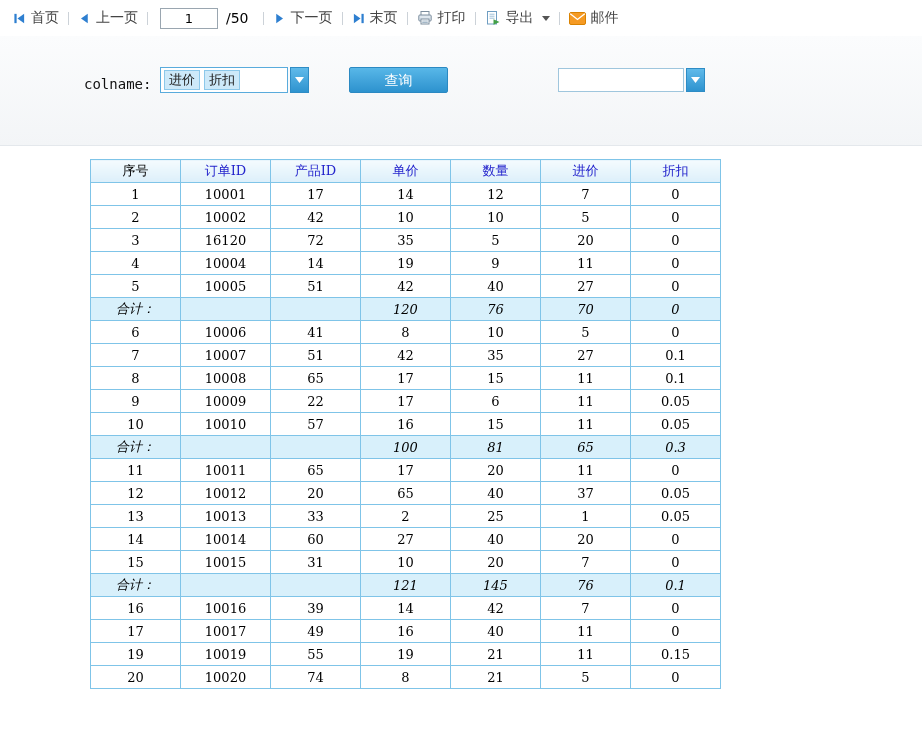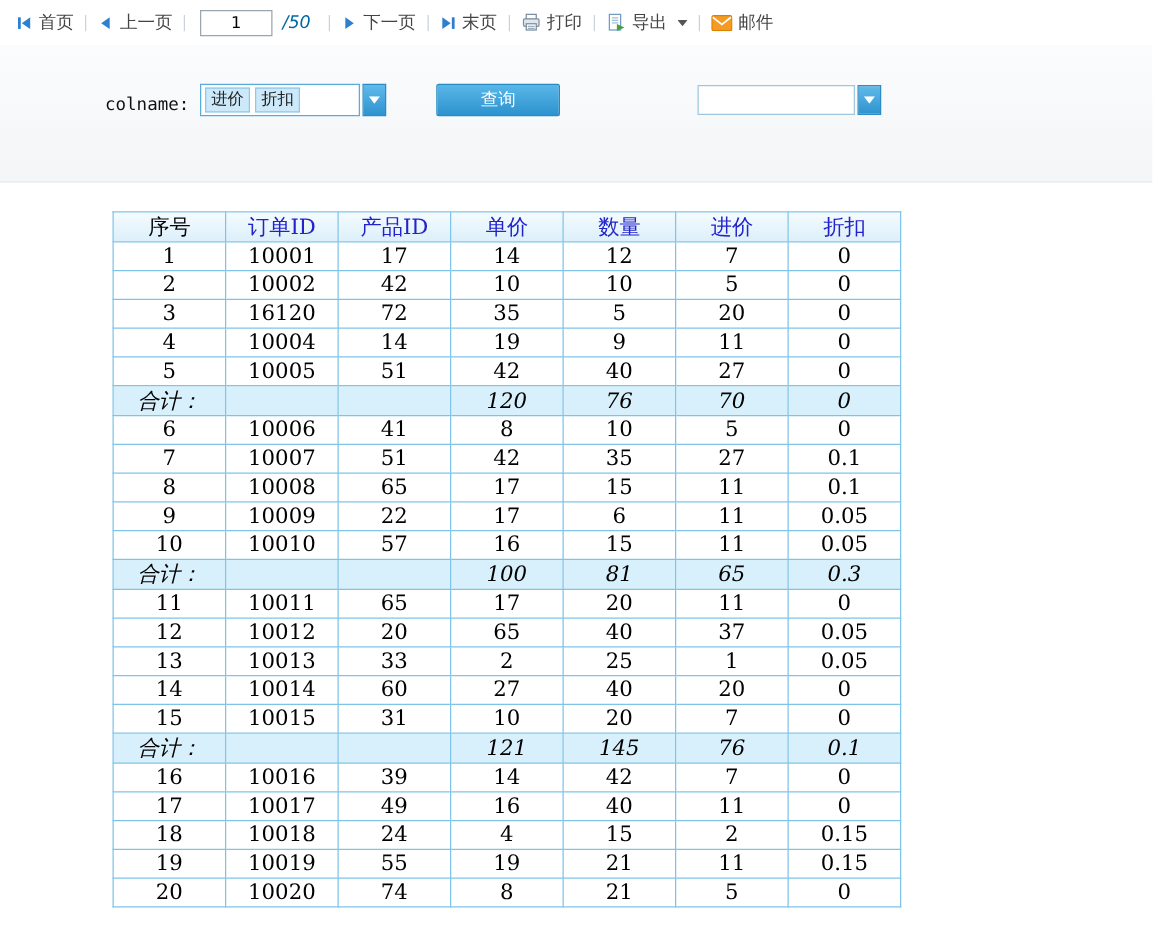--- a/index.html
+++ b/index.html
@@ -19,21 +19,21 @@
     display: flex; align-items: center; padding: 0 4px; background: #fff;
   }
   .tb-item { display: flex; align-items: center; gap: 5px; padding: 0 9px; cursor: pointer; color: #444; white-space: nowrap; }
   .tb-icon { color: var(--toolbar-icon-blue, #2E7FD0); display: block; flex: 0 0 auto; }
   .tb-sep { width: 1px; height: 13px; background: #ccd2d8; flex: 0 0 auto; }
   .page-group { display: flex; align-items: center; padding: 0 6px; }
   .page-input {
     width: 58px; height: 21px; border: 1px solid #9aa6b0; background: #fff;
     text-align: center; font-size: 13px; margin: 0 6px 0 6px; font-family: inherit;
   }
-  .page-total { padding: 0 8px 0 2px; color: #0369a1; font-style: italic; }
+  .page-total { padding: 0 8px 0 2px; color: #000000; }
   .caret { margin-left: 3px; display: block; }
 
   
   .param-panel {
     position: absolute; top: 36px; left: 0; width: 100%; height: 110px;
     background: linear-gradient(#fbfcfd, #f3f5f7);
     border-bottom: 1px solid #e4e8ec;
   }
   .param-label {
     position: absolute; left: 84px; top: 40px;
@@ -60,24 +60,24 @@
     color: #fff; text-align: center; line-height: 24px; font-size: 14px; cursor: pointer;
   }
   .right-combo { position: absolute; left: 558px; top: 32px; display: flex; align-items: stretch; }
   .combo-field {
     width: 126px; height: 24px; border: 1px solid #9fc6dd; background: #fff;
     padding: 0 4px; font-size: 13px; font-family: inherit;
   }
 
   
   .report {
-    position: absolute; left: 90px; top: 169px;
+    position: absolute; left: 90px; top: 159px;
     border-collapse: collapse;
     font-family: "DejaVu Serif", "Liberation Serif", serif;
-    font-size: 17px; color: #000;
+    font-size: 13px; color: #000;
     table-layout: fixed;
   }
   .report th, .report td {
     border: 1px solid var(--table-border, #7FC4E8);
     width: 90px; height: 23px; text-align: center;
     font-weight: normal; padding: 0; overflow: hidden; white-space: nowrap;
   }
   .report th { background: linear-gradient(#F4FBFE, var(--header-bg, #DCEFFA)); }
   .report .hlink { color: var(--header-link, #2323CC); cursor: pointer; }
   .report tr.total td { background: var(--total-row-bg, #D8F0FB); font-style: italic; }
@@ -401,29 +401,20 @@
       <tr>
         <td>17</td>
         <td>10017</td>
         <td>49</td>
         <td>16</td>
         <td>40</td>
         <td>11</td>
         <td>0</td>
       </tr>
       <tr>
-        <td>18</td>
-        <td>10018</td>
-        <td>24</td>
-        <td>4</td>
-        <td>15</td>
-        <td>2</td>
-        <td>0.15</td>
-      </tr>
-      <tr>
         <td>19</td>
         <td>10019</td>
         <td>55</td>
         <td>19</td>
         <td>21</td>
         <td>11</td>
         <td>0.15</td>
       </tr>
       <tr>
         <td>20</td>

